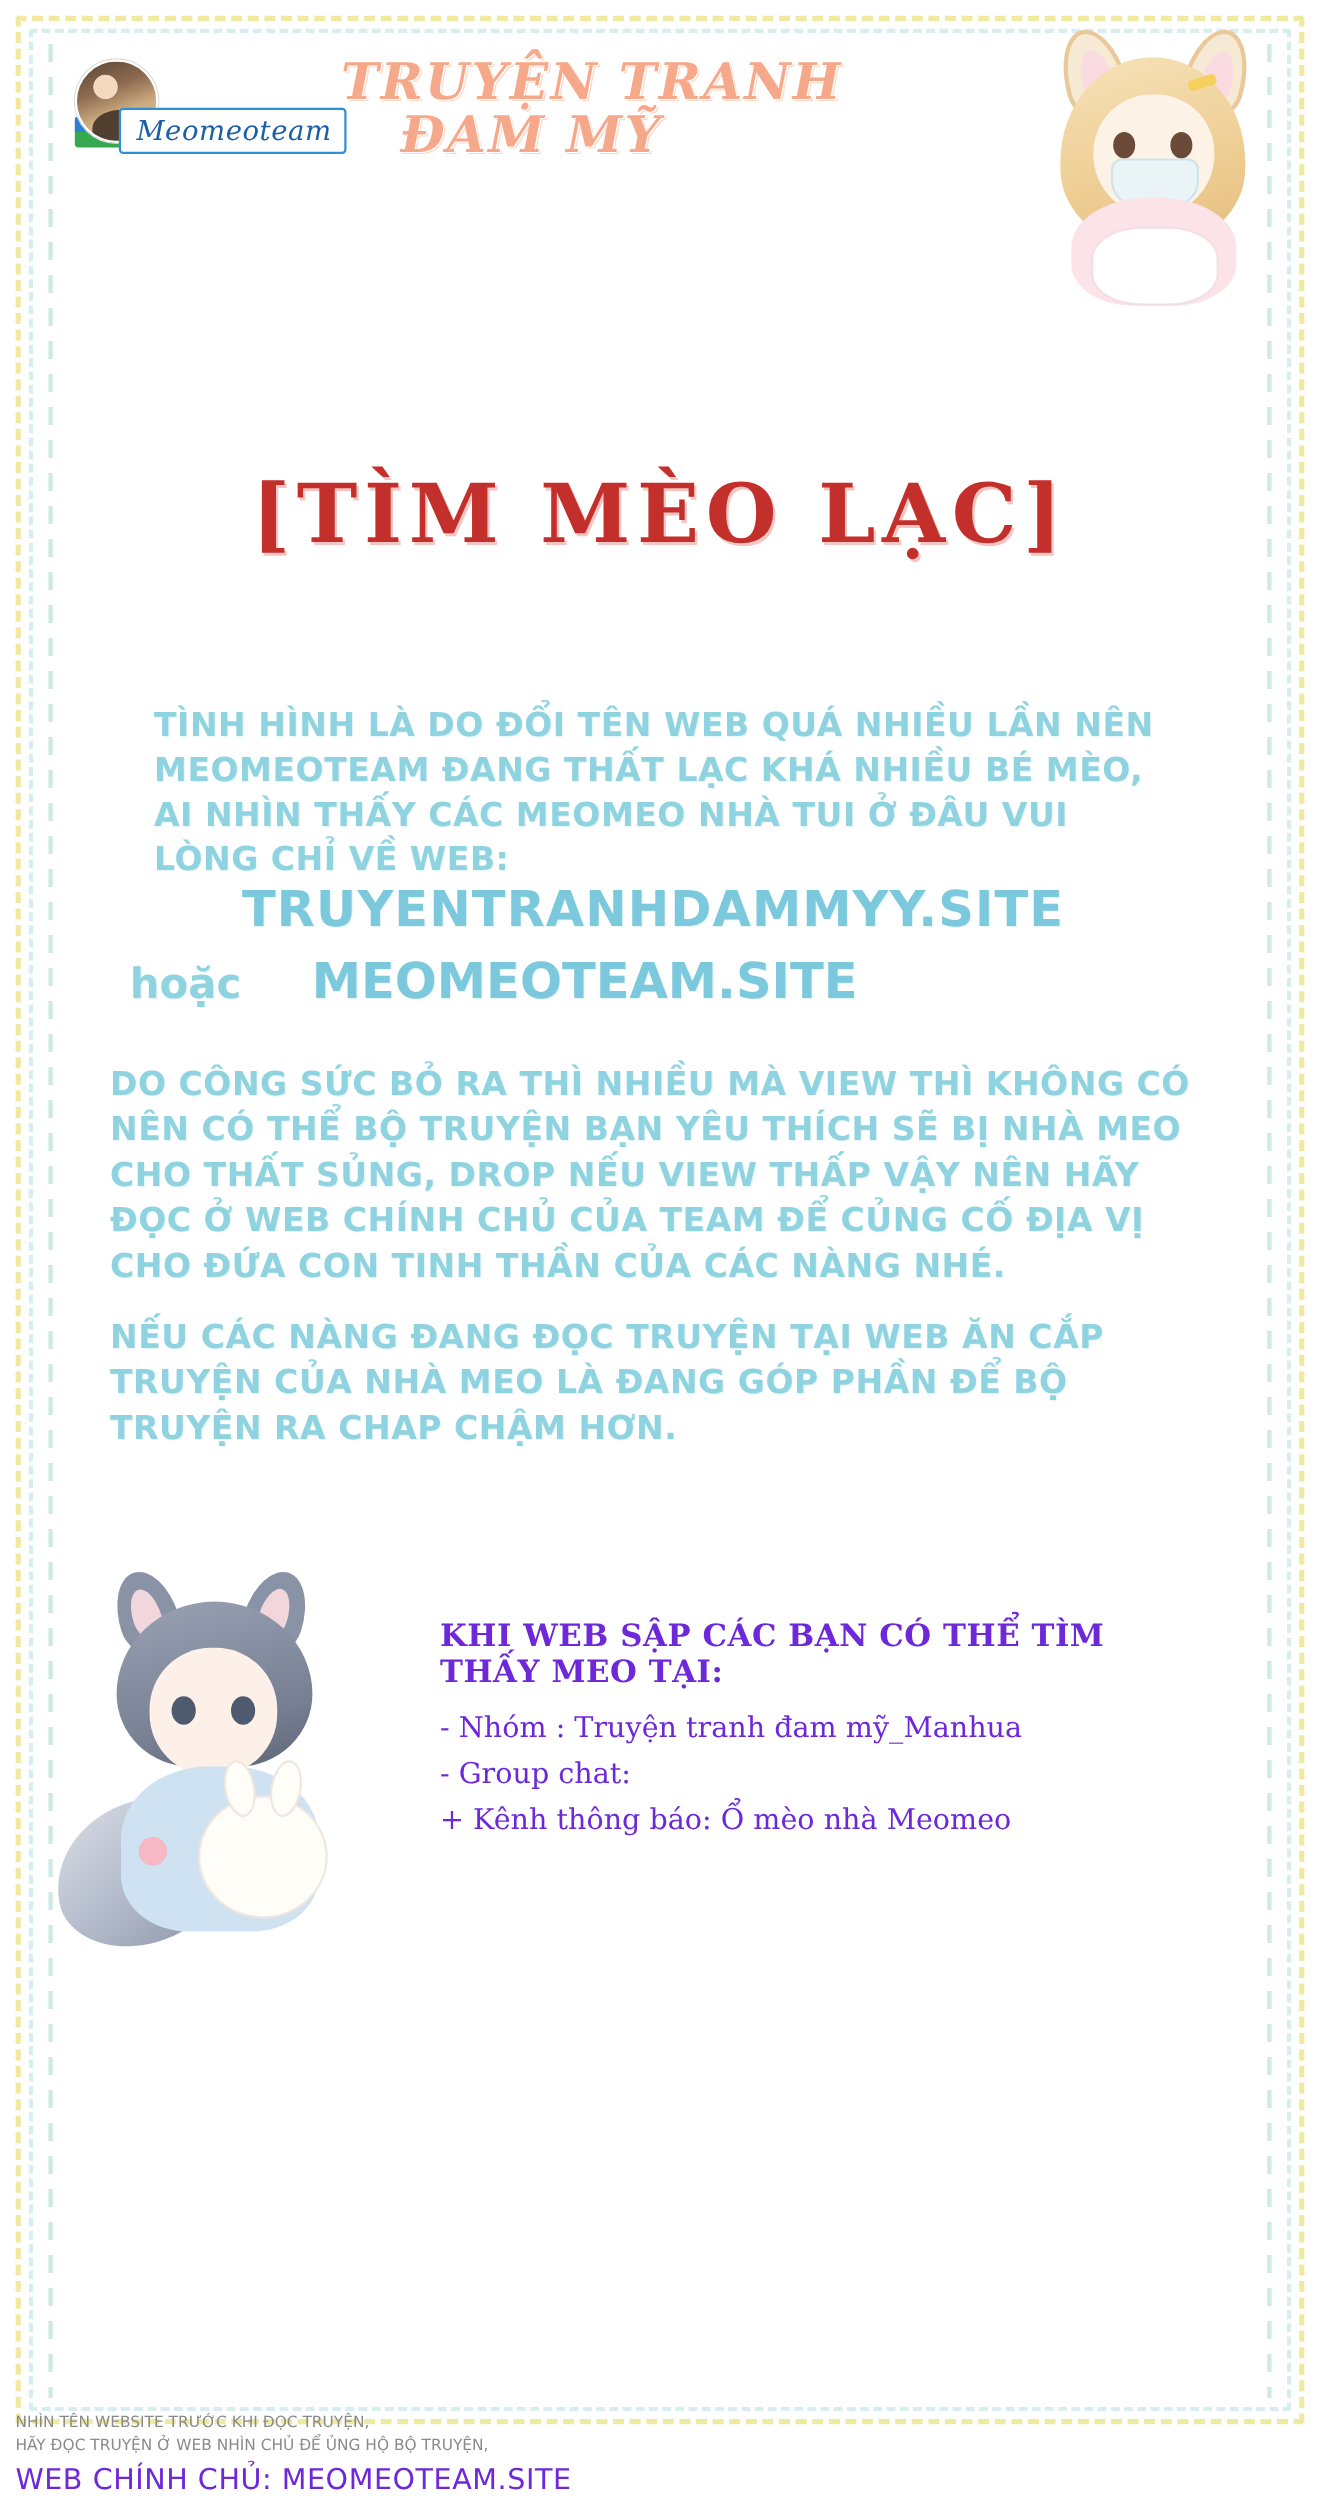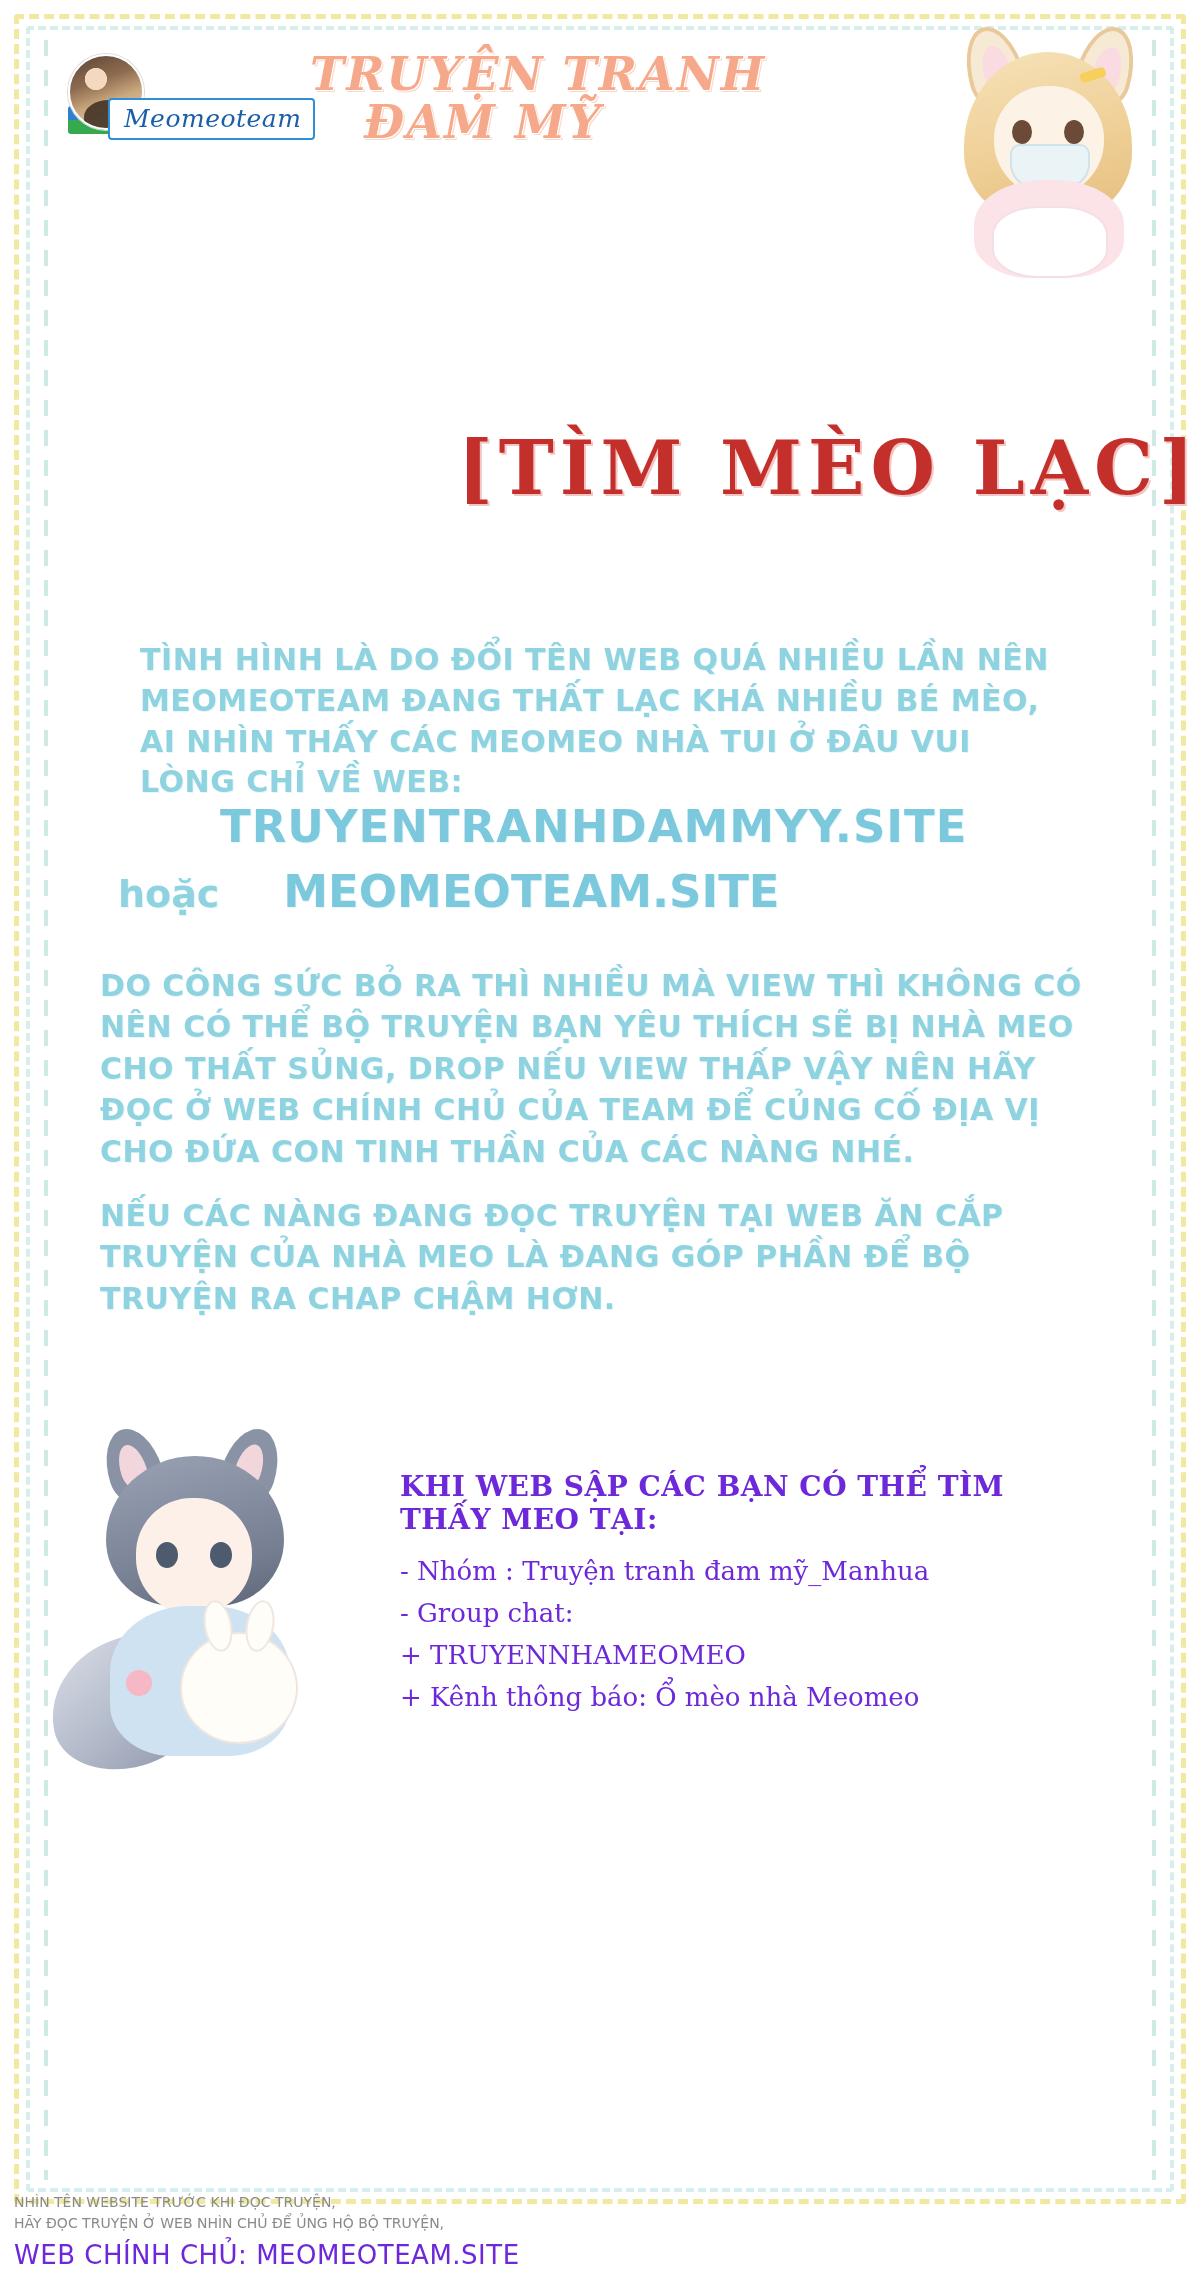--- a/index.html
+++ b/index.html
@@ -164,21 +164,21 @@
     position: absolute; left: 150px; top: 60px;
     width: 26px; height: 10px; background: #f6cf5d;
     border-radius: 4px; transform: rotate(-18deg);
   }
 
   
   .main-title {
     position: absolute;
     left: 0; top: 425px;
     width: 1200px;
-    text-align: right;
+    text-align: center;
     font-family: "DejaVu Serif", serif;
     font-weight: bold;
     font-size: 74px;
     letter-spacing: 6px;
     color: #c3302c;
     text-shadow: 2px 2px 0 #f3c6c4;
   }
 
   
   .txt {
@@ -377,21 +377,20 @@
   </div>
   <div class="wb-body"></div>
   <div class="wb-bunny"></div>
   <div class="wb-flower"></div>
 </div>
 
 <div class="contact">
   <div class="chead">KHI WEB SẬP CÁC BẠN CÓ THỂ TÌM THẤY MEO TẠI:</div>
   <div class="citem">- Nhóm : Truyện tranh đam mỹ_Manhua</div>
   <div class="citem">- Group chat:</div>
-  <div class="citem">+ TRUYENNHAMEOMEO</div>
   <div class="citem">+ Kênh thông báo: Ổ mèo nhà Meomeo</div>
 </div>
 
 <div class="footer">
   <div class="fsmall">NHÌN TÊN WEBSITE TRƯỚC KHI ĐỌC TRUYỆN,</div>
   <div class="fsmall">HÃY ĐỌC TRUYỆN Ở WEB NHÌN CHỦ ĐỂ ỦNG HỘ BỘ TRUYỆN,</div>
   <div class="fbig">WEB CHÍNH CHỦ: MEOMEOTEAM.SITE</div>
 
 </div>
 

